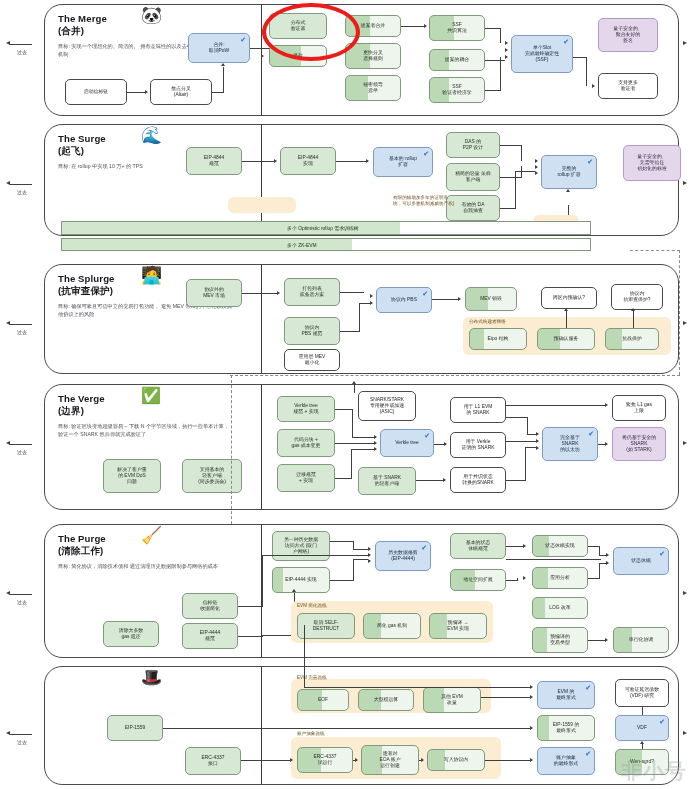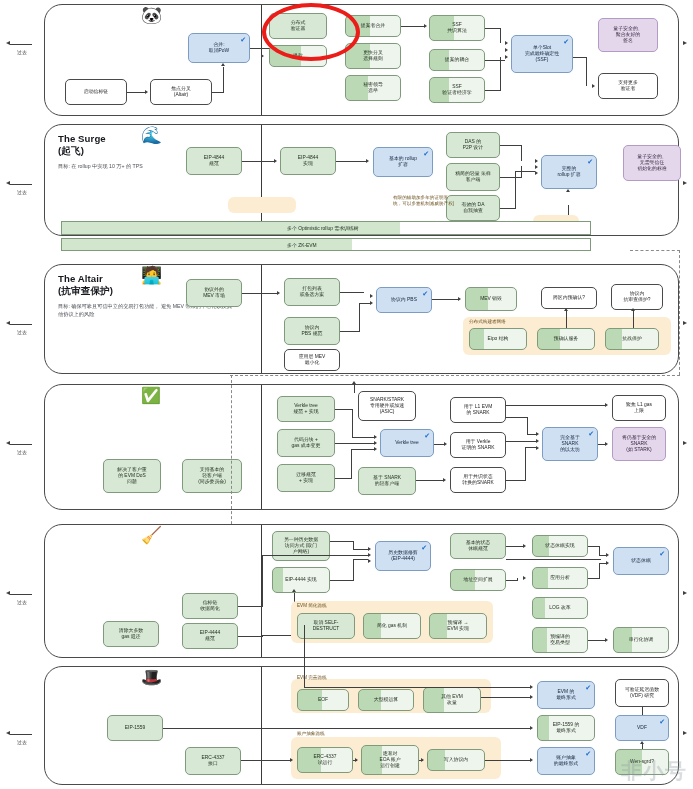--- a/index.html
+++ b/index.html
@@ -155,20 +155,27 @@
   <div class="side" style="left:651px;top:730px;">
     <div class="bar">
         <div class="ln" style="left:4px;"></div>
         <div class="tipR"></div>
       </div>
     <div class="cap">未来</div>
   </div>
 
   <div class="row" style="top:4px;height:112px;">
     <div class="divider" style="left:216px;"></div>
+    <div class="rhead">
+      <div class="rtitle">The Merge</div>
+      <div class="rtitle">(合并)</div>
+      <div class="rgoal">目标: 实现一个理想化的、简洁的、
+拥有意味性的以及去中心化的 PoS
+共识机制</div>
+    </div>
     <div class="remoji">🐼</div>
 
     <div class="n white" style="left:20px;top:74px;width:62px;height:26px;">启动信标链</div>
     <div class="n white" style="left:105px;top:74px;width:62px;height:26px;">焦点分叉
 (Altair)</div>
     <div class="n blue" style="left:143px;top:28px;width:62px;height:30px;">合并:
 取消PoW<span class="chk">✔</span></div>
 
     <div class="h" style="left:82px;top:87px;width:19px;"></div>
     <div class="ah" style="left:100px;top:84.6px;"></div>
@@ -281,21 +288,21 @@
     </div>
     <div class="barrow" style="left:16px;top:113px;width:530px;height:13px;">
       <div class="barfill" style="width:55%;"></div>
       <div class="barlbl" style="left:225px;">多个 ZK-EVM</div>
     </div>
   </div>
 
   <div class="row" style="top:264px;height:110px;">
     <div class="divider" style="left:216px;"></div>
     <div class="rhead">
-      <div class="rtitle">The Altair</div>
+      <div class="rtitle">The Splurge</div>
       <div class="rtitle">(抗审查保护)</div>
       <div class="rgoal">目标: 确保可靠且可信中立的交易打包功能，
 避免 MEV 带来的中心化以及其他协议上的风险</div>
     </div>
     <div class="remoji">🧑‍💻</div>
 
     <div class="n green" style="left:141px;top:14px;width:56px;height:28px;">协议外的
 MEV 市场</div>
     <div class="h" style="left:197px;top:28px;width:36px;"></div>
     <div class="ah" style="left:232px;top:25.6px;"></div>
@@ -330,20 +337,27 @@
     <div class="n half" style="left:492px;top:63px;width:58px;height:22px;--p:40%">预确认服务</div>
     <div class="n half" style="left:560px;top:63px;width:54px;height:22px;--p:30%">抗战保护</div>
     <div class="v" style="left:521px;top:46px;height:17px;"></div>
     <div class="au" style="left:518.6px;top:43px;"></div>
     <div class="v" style="left:588px;top:46px;height:17px;"></div>
     <div class="au" style="left:585.6px;top:43px;"></div>
   </div>
 
   <div class="row" style="top:384px;height:126px;">
     <div class="divider" style="left:216px;"></div>
+    <div class="rhead">
+      <div class="rtitle">The Verge</div>
+      <div class="rtitle">(边界)</div>
+      <div class="rgoal">目标: 验证区块变地超级容易 –
+下载 N 个字节区块域，执行一些单本计算，
+验证一个 SNARK 然后你就完成验证了</div>
+    </div>
     <div class="remoji" style="font-size:16px;">✅</div>
 
     <div class="n green" style="left:58px;top:74px;width:58px;height:34px;">解决了客户重
 的 EVM DoS
 问题</div>
     <div class="n green" style="left:137px;top:74px;width:60px;height:34px;">支持基本的
 轻客户端
 (同步委员会)</div>
 
     <div class="n green" style="left:232px;top:11px;width:58px;height:26px;">Verkle tree
@@ -412,20 +426,26 @@
   </div>
 
   <div class="dash" style="left:630px;top:250px;width:50px;"></div>
   <div class="dashv" style="left:679px;top:250px;height:125px;"></div>
   <div class="dash" style="left:230px;top:375px;width:450px;"></div>
   <div class="dashv" style="left:231px;top:375px;height:250px;"></div>
   <div class="dash" style="left:231px;top:624px;width:85px;"></div>
 
   <div class="row" style="top:524px;height:134px;">
     <div class="divider" style="left:216px;"></div>
+    <div class="rhead">
+      <div class="rtitle">The Purge</div>
+      <div class="rtitle">(清除工作)</div>
+      <div class="rgoal">目标: 简化协议，消除技术债和
+通过清理历史数据限制参与网络的成本</div>
+    </div>
     <div class="remoji">🧹</div>
 
     <div class="n green" style="left:58px;top:96px;width:56px;height:26px;">清除大多数
 gas 退还</div>
     <div class="n green" style="left:137px;top:68px;width:56px;height:26px;">信标链
 收据简化</div>
     <div class="n green" style="left:137px;top:98px;width:56px;height:26px;">EIP-4444
 规范</div>
 
     <div class="n green" style="left:227px;top:6px;width:58px;height:30px;">另一种历史数据

